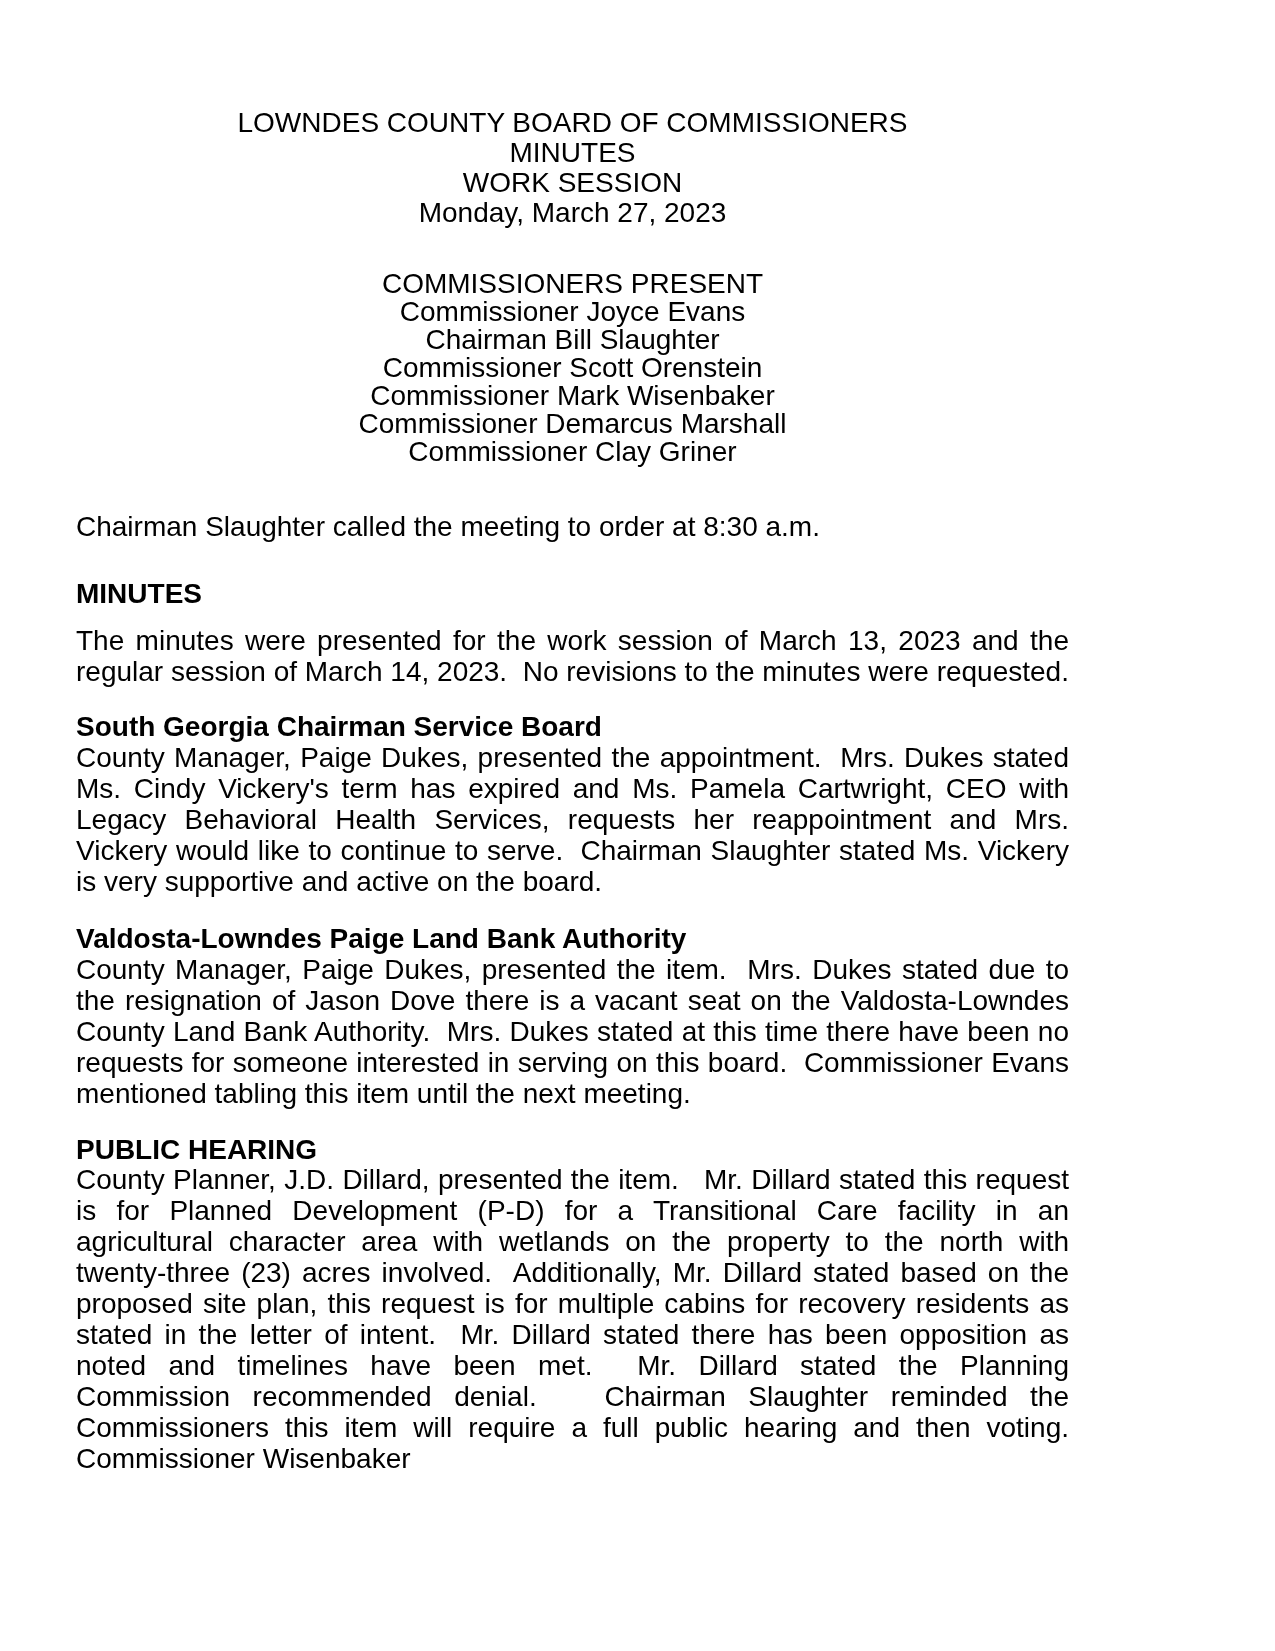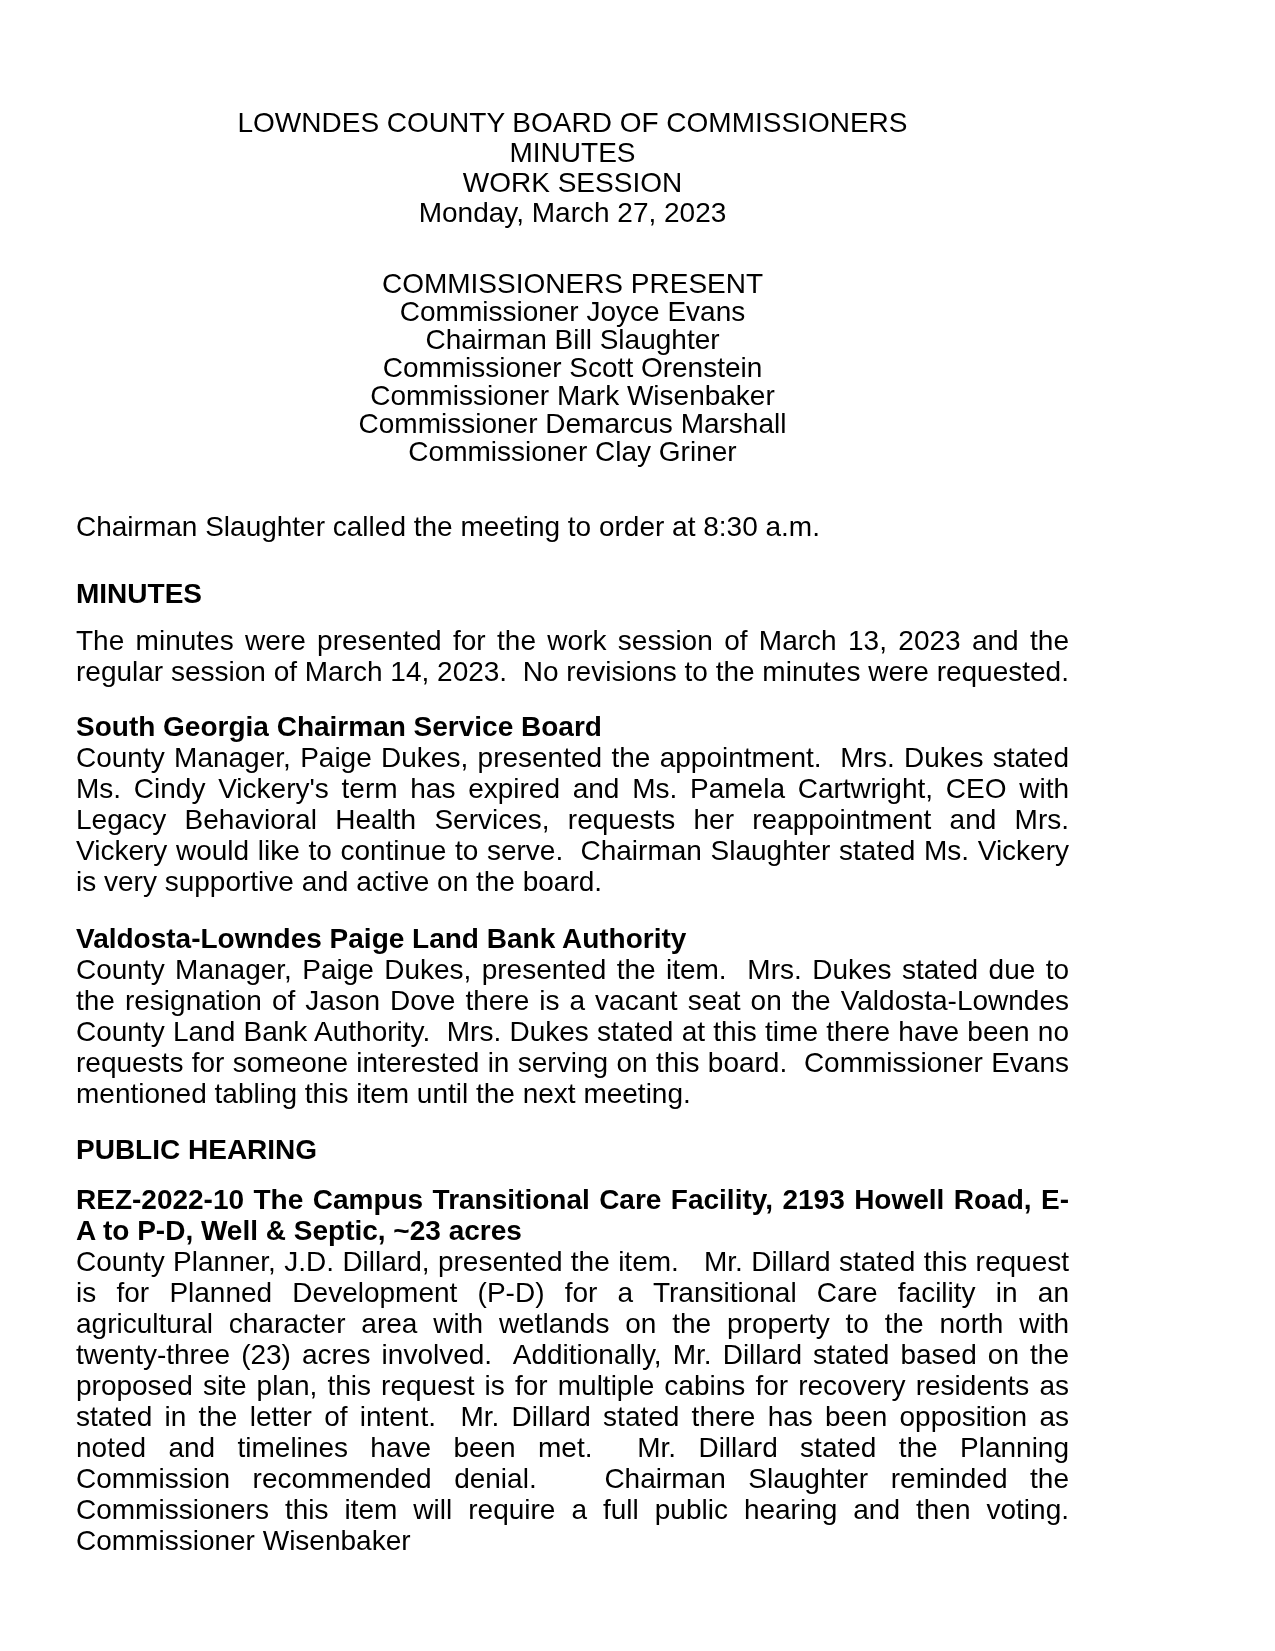--- a/index.html
+++ b/index.html
@@ -86,16 +86,15 @@
 
 
   <div class="sub-title t-sgcsb">South Georgia Chairman Service Board</div>
   <div class="para">County Manager, Paige Dukes, presented the appointment.  Mrs. Dukes stated Ms. Cindy Vickery's term has expired and Ms. Pamela Cartwright, CEO with Legacy Behavioral Health Services, requests her reappointment and Mrs. Vickery would like to continue to serve.  Chairman Slaughter stated Ms. Vickery is very supportive and active on the board.</div>
 
   <div class="sub-title t-landbank">Valdosta-Lowndes Paige Land Bank Authority</div>
   <div class="para">County Manager, Paige Dukes, presented the item.  Mrs. Dukes stated due to the resignation of Jason Dove there is a vacant seat on the Valdosta-Lowndes County Land Bank Authority.  Mrs. Dukes stated at this time there have been no requests for someone interested in serving on this board.  Commissioner Evans mentioned tabling this item until the next meeting.</div>
 
   <div class="section-heading h-public-hearing">PUBLIC HEARING</div>
 
-  <div class="sub-title t-rez">REZ-2022-10 The Campus Transitional Care Facility, 2193 Howell Road, E-A to P-D, Well &amp; Septic, ~23 acres</div>
   <div class="para">County Planner, J.D. Dillard, presented the item.   Mr. Dillard stated this request is for Planned Development (P-D) for a Transitional Care facility in an agricultural character area with wetlands on the property to the north with twenty-three (23) acres involved.  Additionally, Mr. Dillard stated based on the proposed site plan, this request is for multiple cabins for recovery residents as stated in the letter of intent.  Mr. Dillard stated there has been opposition as noted and timelines have been met.  Mr. Dillard stated the Planning Commission recommended denial.   Chairman Slaughter reminded the Commissioners this item will require a full public hearing and then voting.  Commissioner Wisenbaker</div>
 
 </div>
 
 </body></html>

